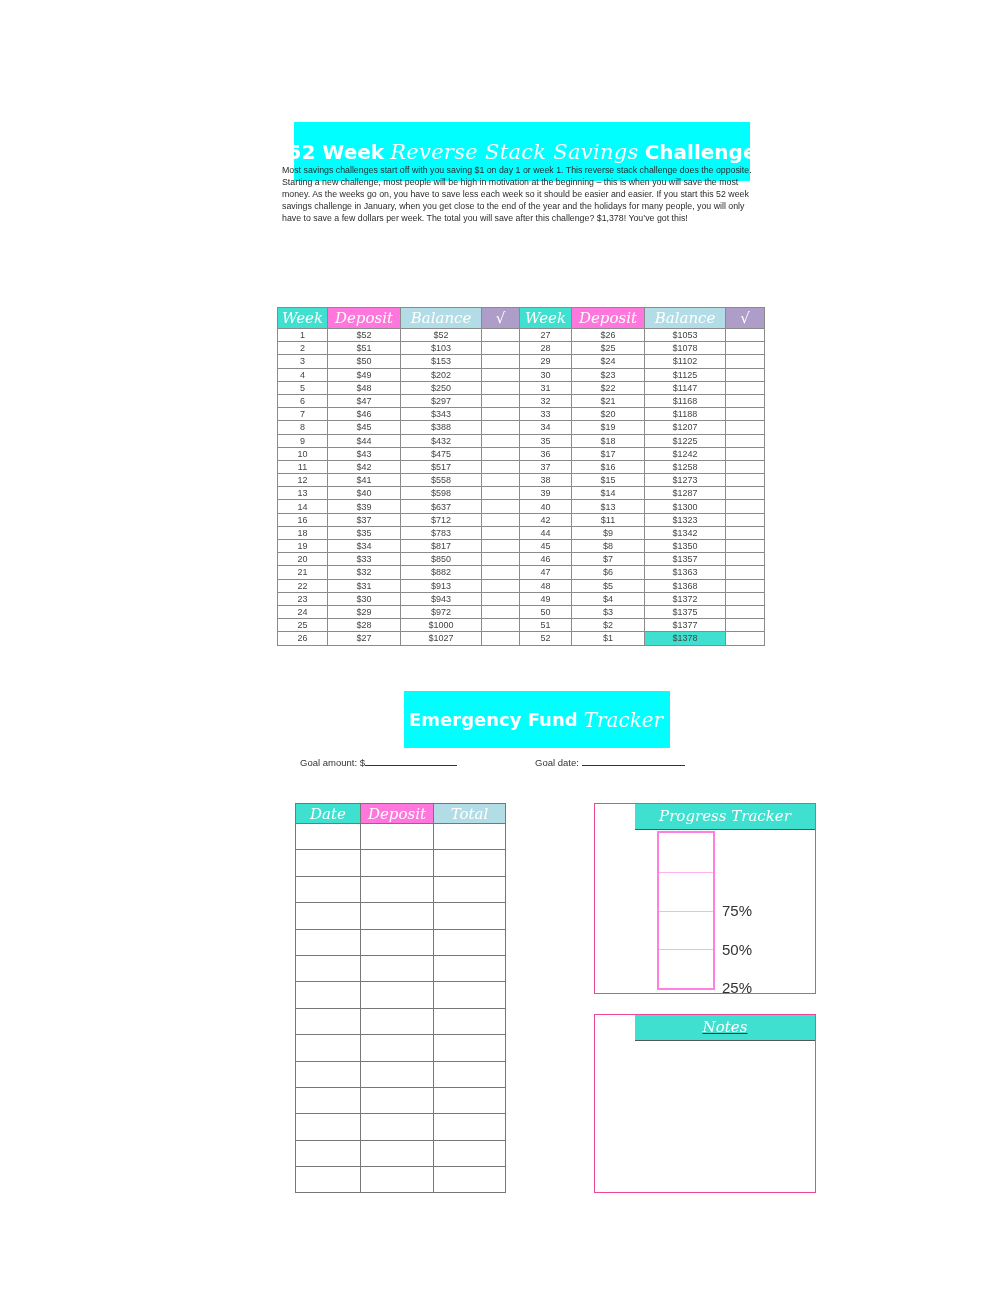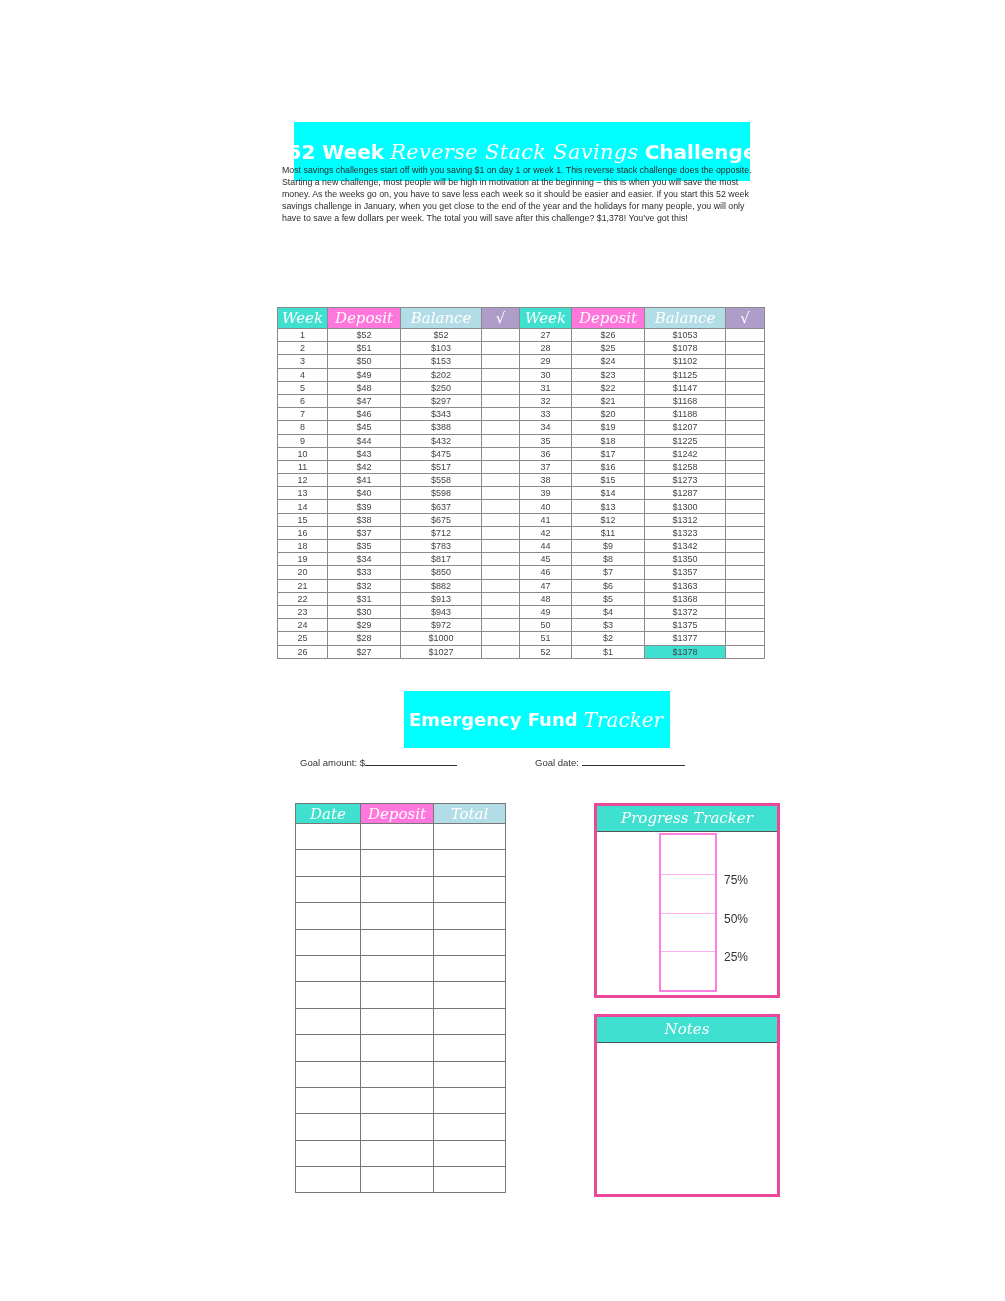--- a/index.html
+++ b/index.html
@@ -34,28 +34,28 @@
   #goal-amount { left: 300px; }
   #goal-amount .line { width: 92px; }
   #goal-date { left: 535px; }
   #goal-date .line { width: 103px; margin-left: 3px; }
 
   table.ef { position: absolute; left: 295px; top: 803px; border-collapse: collapse; table-layout: fixed; width: 210px; }
   table.ef th, table.ef td { border: 1px solid #777; padding: 0; }
   table.ef th { height: 19px; color: #fff; font-family: "DejaVu Serif", serif; font-style: italic; font-weight: normal; font-size: 15px; }
   table.ef td { height: 25.4px; }
 
-  .panel { position: absolute; border: 3px solid #ec4899; background: #fff; }
+  .panel { position: absolute; border: 1px solid #ec4899; background: #fff; padding-left: 40px; }
   .panel .panel-head { background: #40e0d0; color: #fff; text-align: center; font-family: "DejaVu Serif", serif; font-style: italic; font-size: 15px; height: 25px; line-height: 25px; border-bottom: 1px solid #555; }
   #progress-panel { left: 594px; top: 803px; width: 180px; height: 189px; }
-  #notes-panel { left: 594px; top: 1014px; width: 180px; height: 177px; }
+  #notes-panel { left: 594px; top: 1014px; width: 180px; height: 177px; text-decoration: underline; }
 
   .meter { position: absolute; left: 62px; top: 27px; width: 58px; height: 159px; border: 2px solid #ff80e0; box-sizing: border-box; }
   .meter .tick { position: absolute; left: 0; right: 0; height: 1px; background: #ffb0ee; }
-  .meter-label { position: absolute; left: 127px; font-size: 12px; color: #333; }
+  .meter-label { position: absolute; left: 127px; font-size: 15px; color: #333; margin-top: 31px; }
 </style>
 </head>
 <body>
 
 <div id="title-banner" class="banner">
   <span class="bold">52 Week</span>
   <span class="script">Reverse Stack Savings</span>
   <span class="bold">Challenge</span>
 </div>
 
@@ -219,30 +219,20 @@
         <td>14</td>
         <td>$39</td>
         <td>$637</td>
         <td></td>
         <td>40</td>
         <td>$13</td>
         <td>$1300</td>
         <td></td>
       </tr>
       <tr>
-        <td>15</td>
-        <td>$38</td>
-        <td>$675</td>
-        <td></td>
-        <td>41</td>
-        <td>$12</td>
-        <td>$1312</td>
-        <td></td>
-      </tr>
-      <tr>
         <td>16</td>
         <td>$37</td>
         <td>$712</td>
         <td></td>
         <td>42</td>
         <td>$11</td>
         <td>$1323</td>
         <td></td>
       </tr>
       <tr>

